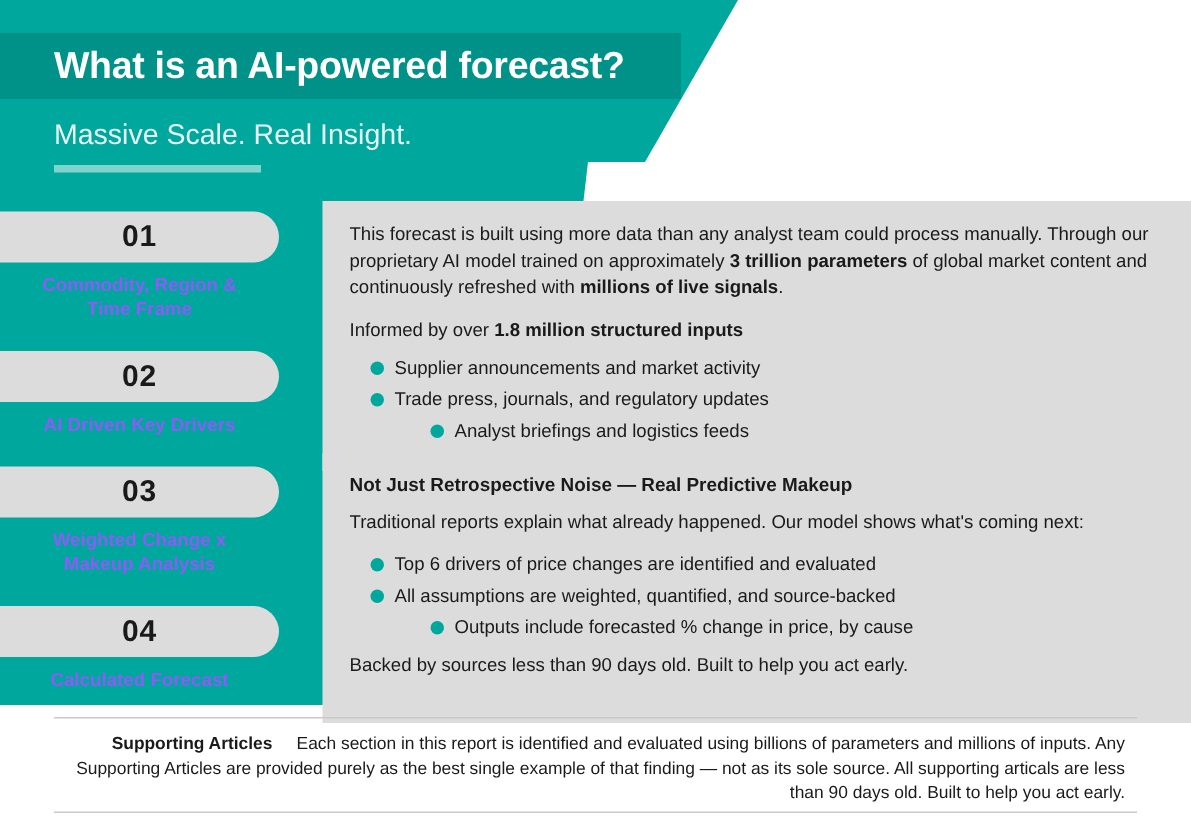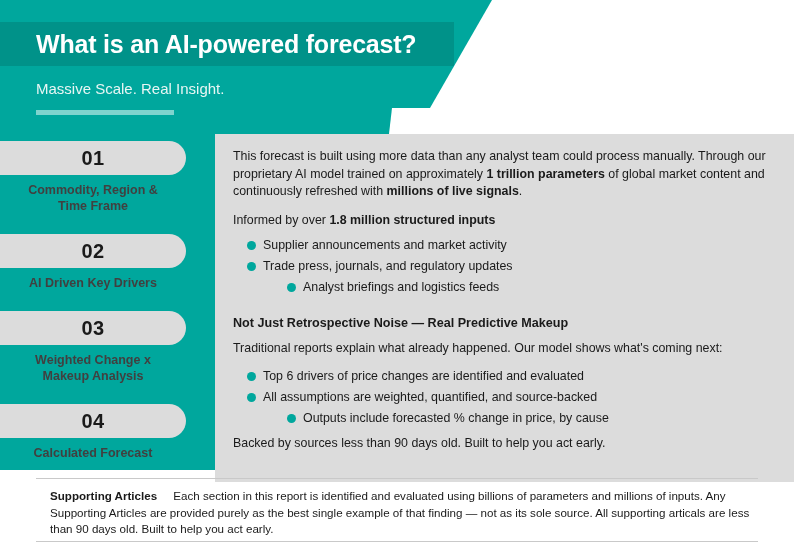--- a/index.html
+++ b/index.html
@@ -81,21 +81,21 @@
     font-size: 25px;
     font-weight: bold;
     color: #ffffff;
     letter-spacing: -0.2px;
     line-height: 40px;
   }
   .subtitle-text {
     position: absolute;
     left: 36px;
     top: 80px;
-    font-size: 15px;
+    font-size: 19px;
     color: #e7f6f4;
   }
   .header-rule {
     position: absolute;
     left: 36px;
     top: 110px;
     width: 138px;
     height: 5px;
     background: #7fd4ce;
   }
@@ -122,21 +122,21 @@
     font-weight: bold;
     color: #1a1a1a;
     letter-spacing: 0.5px;
   }
   .step-label {
     margin-top: 7px;
     width: 186px;
     text-align: center;
     font-size: 12.5px;
     font-weight: bold;
-    color: #404040;
+    color: #8b5cf6;
     line-height: 16px;
   }
 
   
   .card {
     position: absolute;
     background: #dcdcdc;
   }
   .card-pad {
     padding: 14px 18px 14px 18px;
@@ -178,20 +178,21 @@
     background: #00a79d;
   }
 
   
   .footer {
     position: absolute;
     left: 36px;
     top: 478px;
     width: 722px;
     height: 64px;
+    text-align: right;
   }
   .footer-rule-top {
     position: absolute;
     left: 0;
     top: 0;
     width: 722px;
     height: 1px;
     background: #c9c9c9;
   }
   .footer-rule-bottom {
@@ -252,21 +253,21 @@
   </div>
 
   <div class="step" style="top:404px;">
     <div class="step-pill">
       <span class="step-num">04</span>
     </div>
     <div class="step-label">Calculated Forecast</div>
   </div>
 
   <div class="card card-pad" style="left:215px; top:134px; width:543px; height:152px;">
-    <p class="body-text"><span>This forecast is built using more data than any analyst team could process manually. Through our proprietary AI model trained on approximately </span><b>1 trillion parameters</b><span> of global market content and continuously refreshed with </span><b>millions of live signals</b><span>.</span></p>
+    <p class="body-text"><span>This forecast is built using more data than any analyst team could process manually. Through our proprietary AI model trained on approximately </span><b>3 trillion parameters</b><span> of global market content and continuously refreshed with </span><b>millions of live signals</b><span>.</span></p>
     <p class="body-text" style="margin-bottom:8px;"><span>Informed by over </span><b>1.8 million structured inputs</b></p>
     <ul class="bullets">
       <li><span class="dot"></span><span>Supplier announcements and market activity</span></li>
       <li><span class="dot"></span><span>Trade press, journals, and regulatory updates</span></li>
       <li><span class="dot"></span><span>Analyst briefings and logistics feeds</span></li>
     </ul>
   </div>
 
   <div class="card card-pad" style="left:215px; top:302px; width:543px; height:152px;">
     <p class="card-heading">Not Just Retrospective Noise — Real Predictive Makeup</p>

